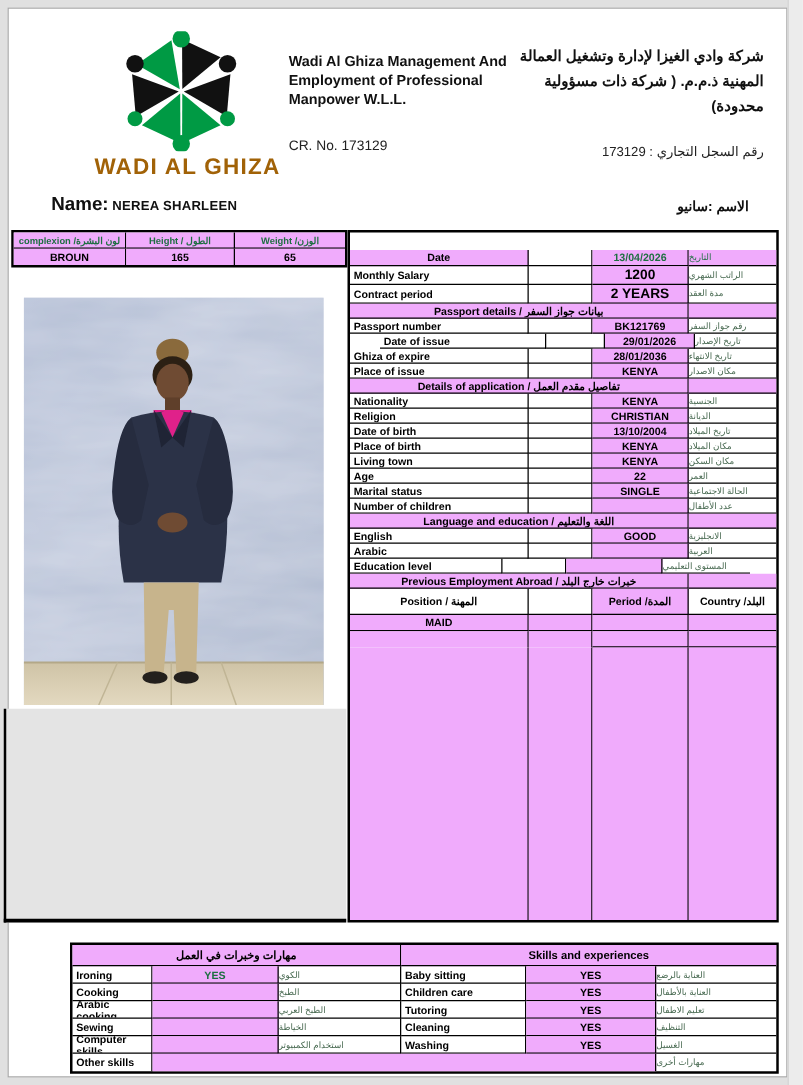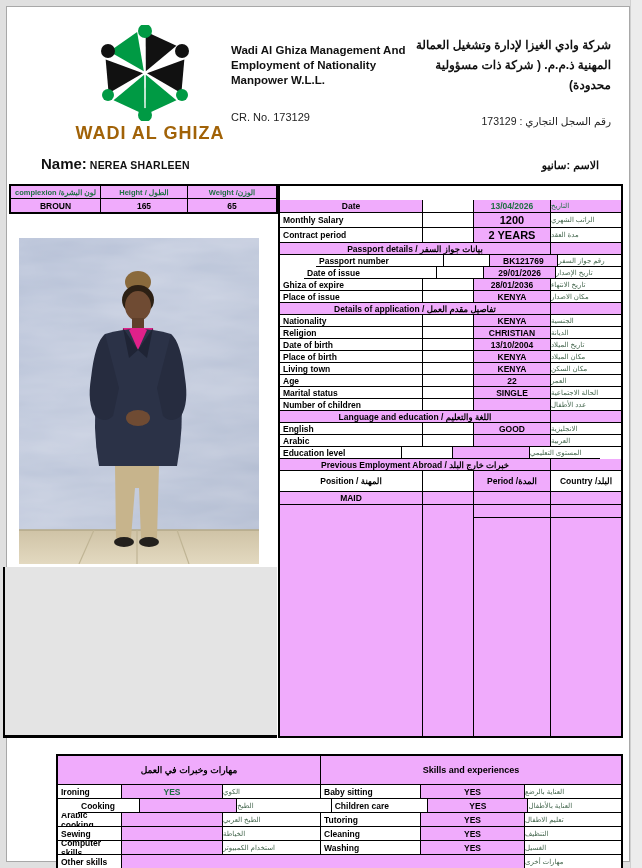--- a/index.html
+++ b/index.html
@@ -83,21 +83,21 @@
         <circle cx="0" cy="42" r="7" fill="#009a44"></circle>
         <circle cx="-37" cy="22" r="6" fill="#009a44"></circle>
         <circle cx="-37" cy="-22" r="7" fill="#111111"></circle>
       </g>
     </svg>
     <div class="logo-text">WADI AL GHIZA</div>
   </div>
 
   <div class="co-en">
     <div>Wadi Al Ghiza Management And</div>
-    <div>Employment of Nationality</div>
+    <div>Employment of Professional</div>
     <div>Manpower W.L.L.</div>
   </div>
   <div class="cr-en">CR. No. 173129</div>
 
   <div class="co-ar">
     <div>شركة وادي الغيزا لإدارة وتشغيل العمالة</div>
     <div>المهنية ذ.م.م. ( شركة ذات مسؤولية</div>
     <div>محدودة)</div>
   </div>
   <div class="cr-ar">رقم السجل التجاري : 173129</div>
@@ -137,21 +137,21 @@
       <div class="r" style="height: 15px;">
         <div class="c lbl" style="width: 143px;">Contract period</div>
         <div class="c " style="width: 51px;"></div>
         <div class="c bg-g val val-big" style="width: 77px;">2 YEARS</div>
         <div class="c ar last" style="width: 70px;">مدة العقد</div>
       </div>
       <div class="r" style="height: 12px;">
         <div class="c bg-g sec" style="width: 271px;">Passport details / بيانات جواز السفر</div>
         <div class="c bg-g last" style="width: 70px;"></div>
       </div>
-      <div class="r" style="height: 12px; padding-left: 36px;">
+      <div class="r" style="height: 12px;">
         <div class="c lbl" style="width: 143px;">Passport number</div>
         <div class="c " style="width: 51px;"></div>
         <div class="c bg-g val" style="width: 77px;">BK121769</div>
         <div class="c ar last" style="width: 70px;">رقم جواز السفر</div>
       </div>
       <div class="r" style="height: 12px;">
         <div class="c lbl" style="width: 143px; margin-left: 24px;">Date of issue</div>
         <div class="c " style="width: 51px;"></div>
         <div class="c bg-g val" style="width: 77px;">29/01/2026</div>
         <div class="c ar last" style="width: 70px;">تاريخ الإصدار</div>
@@ -320,33 +320,33 @@
 
         <ellipse cx="105" cy="304" rx="10" ry="5" fill="#23201d"></ellipse>
         <ellipse cx="130" cy="304" rx="10" ry="5" fill="#23201d"></ellipse>
       </g>
     </svg>
   </div>
 
   <div class="gray-block"></div>
 
   <div id="skills-table" class="tbl" style="left:49px;top:747px;width:567px;">
-      <div class="r" style="height: 29px;">
+      <div class="r" style="height: 17px;">
         <div class="c bg-g skills-hdr" style="width: 263px;">مهارات وخبرات في العمل</div>
         <div class="c bg-g skills-hdr last" style="width: 300px;">Skills and experiences</div>
       </div>
       <div class="r" style="height: 14px;">
         <div class="c lbl" style="width: 64px;">Ironing</div>
         <div class="c bg-g val tc-g" style="width: 101px;">YES</div>
         <div class="c ar" style="width: 98px;">الكوي</div>
         <div class="c lbl" style="width: 100px;">Baby sitting</div>
         <div class="c bg-g val" style="width: 104px;">YES</div>
         <div class="c ar last" style="width: 96px;">العناية بالرضع</div>
       </div>
-      <div class="r" style="height: 14px; padding-left: 20px;">
+      <div class="r" style="height: 14px;">
         <div class="c lbl" style="width: 64px;">Cooking</div>
         <div class="c bg-g val" style="width: 101px;"></div>
         <div class="c ar" style="width: 98px;">الطبخ</div>
         <div class="c lbl" style="width: 100px;">Children care</div>
         <div class="c bg-g val" style="width: 104px;">YES</div>
         <div class="c ar last" style="width: 96px;">العناية بالأطفال</div>
       </div>
       <div class="r" style="height: 14px;">
         <div class="c lbl" style="width: 64px;">Arabic cooking</div>
         <div class="c bg-g val" style="width: 101px;"></div>

